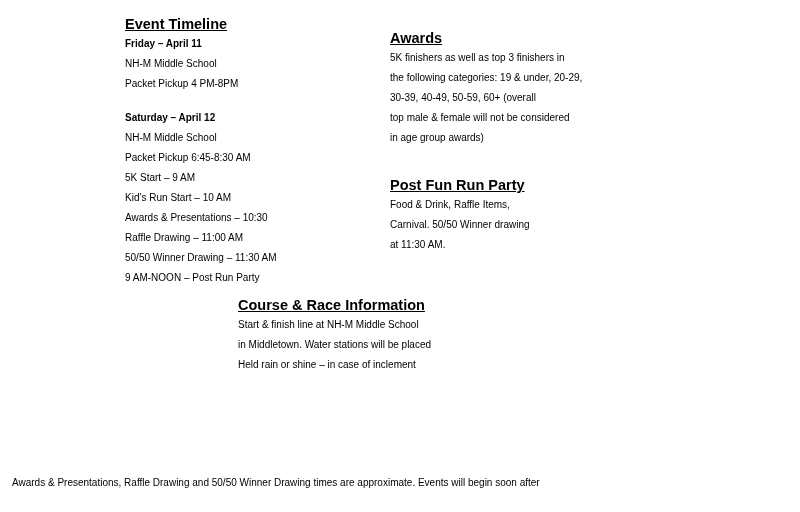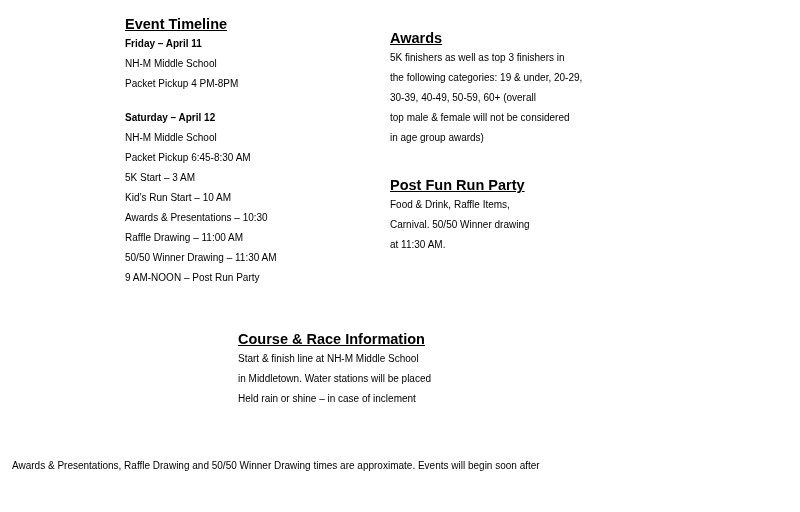--- a/index.html
+++ b/index.html
@@ -54,25 +54,25 @@
   #awards-block {
     left: 390px;
     top: 28px;
   }
   #postparty-block {
     left: 390px;
     top: 175px;
   }
   #course-block {
     left: 238px;
-    top: 329px;
+    top: 295px;
   }
   #footnote-block {
     left: 12px;
-    top: 455px;
+    top: 472px;
     width: 780px;
   }
   #footnote-block .line {
     white-space: normal;
     line-height: 22px;
   }
 </style>
 </head>
 <body>
 
@@ -80,21 +80,21 @@
 
   <div class="block" id="timeline-block">
     <div class="heading">Event Timeline</div>
     <div class="subheading">Friday – April 11</div>
     <div class="line">NH-M Middle School</div>
     <div class="line">Packet Pickup 4 PM-8PM</div>
     <div class="spacer"></div>
     <div class="subheading">Saturday – April 12</div>
     <div class="line">NH-M Middle School</div>
     <div class="line">Packet Pickup 6:45-8:30  AM</div>
-    <div class="line">5K Start – 3 AM</div>
+    <div class="line">5K Start – 9 AM</div>
     <div class="line">Kid’s Run Start – 10 AM</div>
     <div class="line">Awards &amp; Presentations – 10:30</div>
     <div class="line">Raffle Drawing – 11:00  AM</div>
     <div class="line">50/50  Winner Drawing – 11:30  AM</div>
     <div class="line">9 AM-NOON – Post Run Party</div>
   </div>
 
   <div class="block" id="awards-block">
     <div class="heading">Awards</div>
     <div class="line">5K finishers as well as top 3 finishers in</div>

